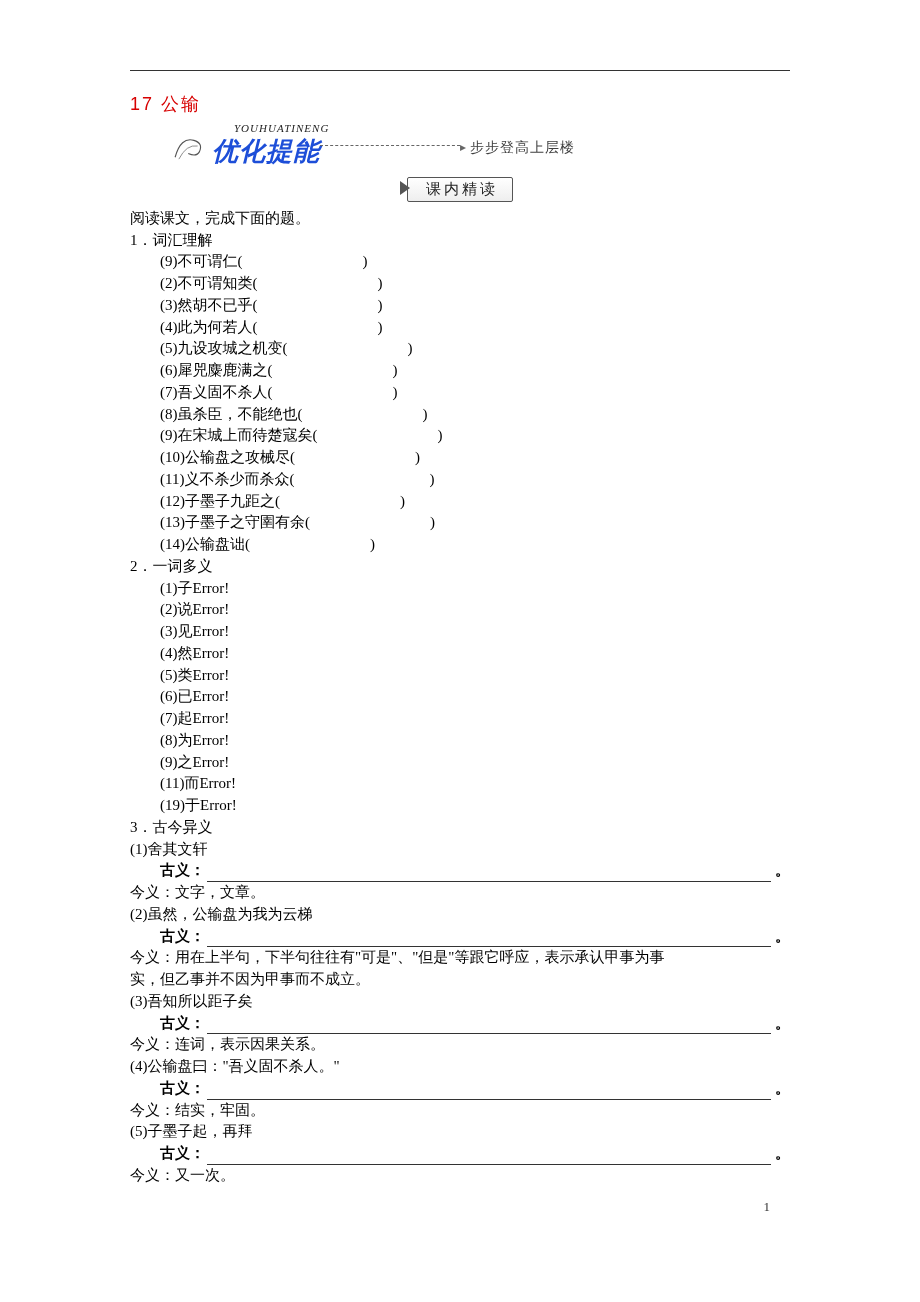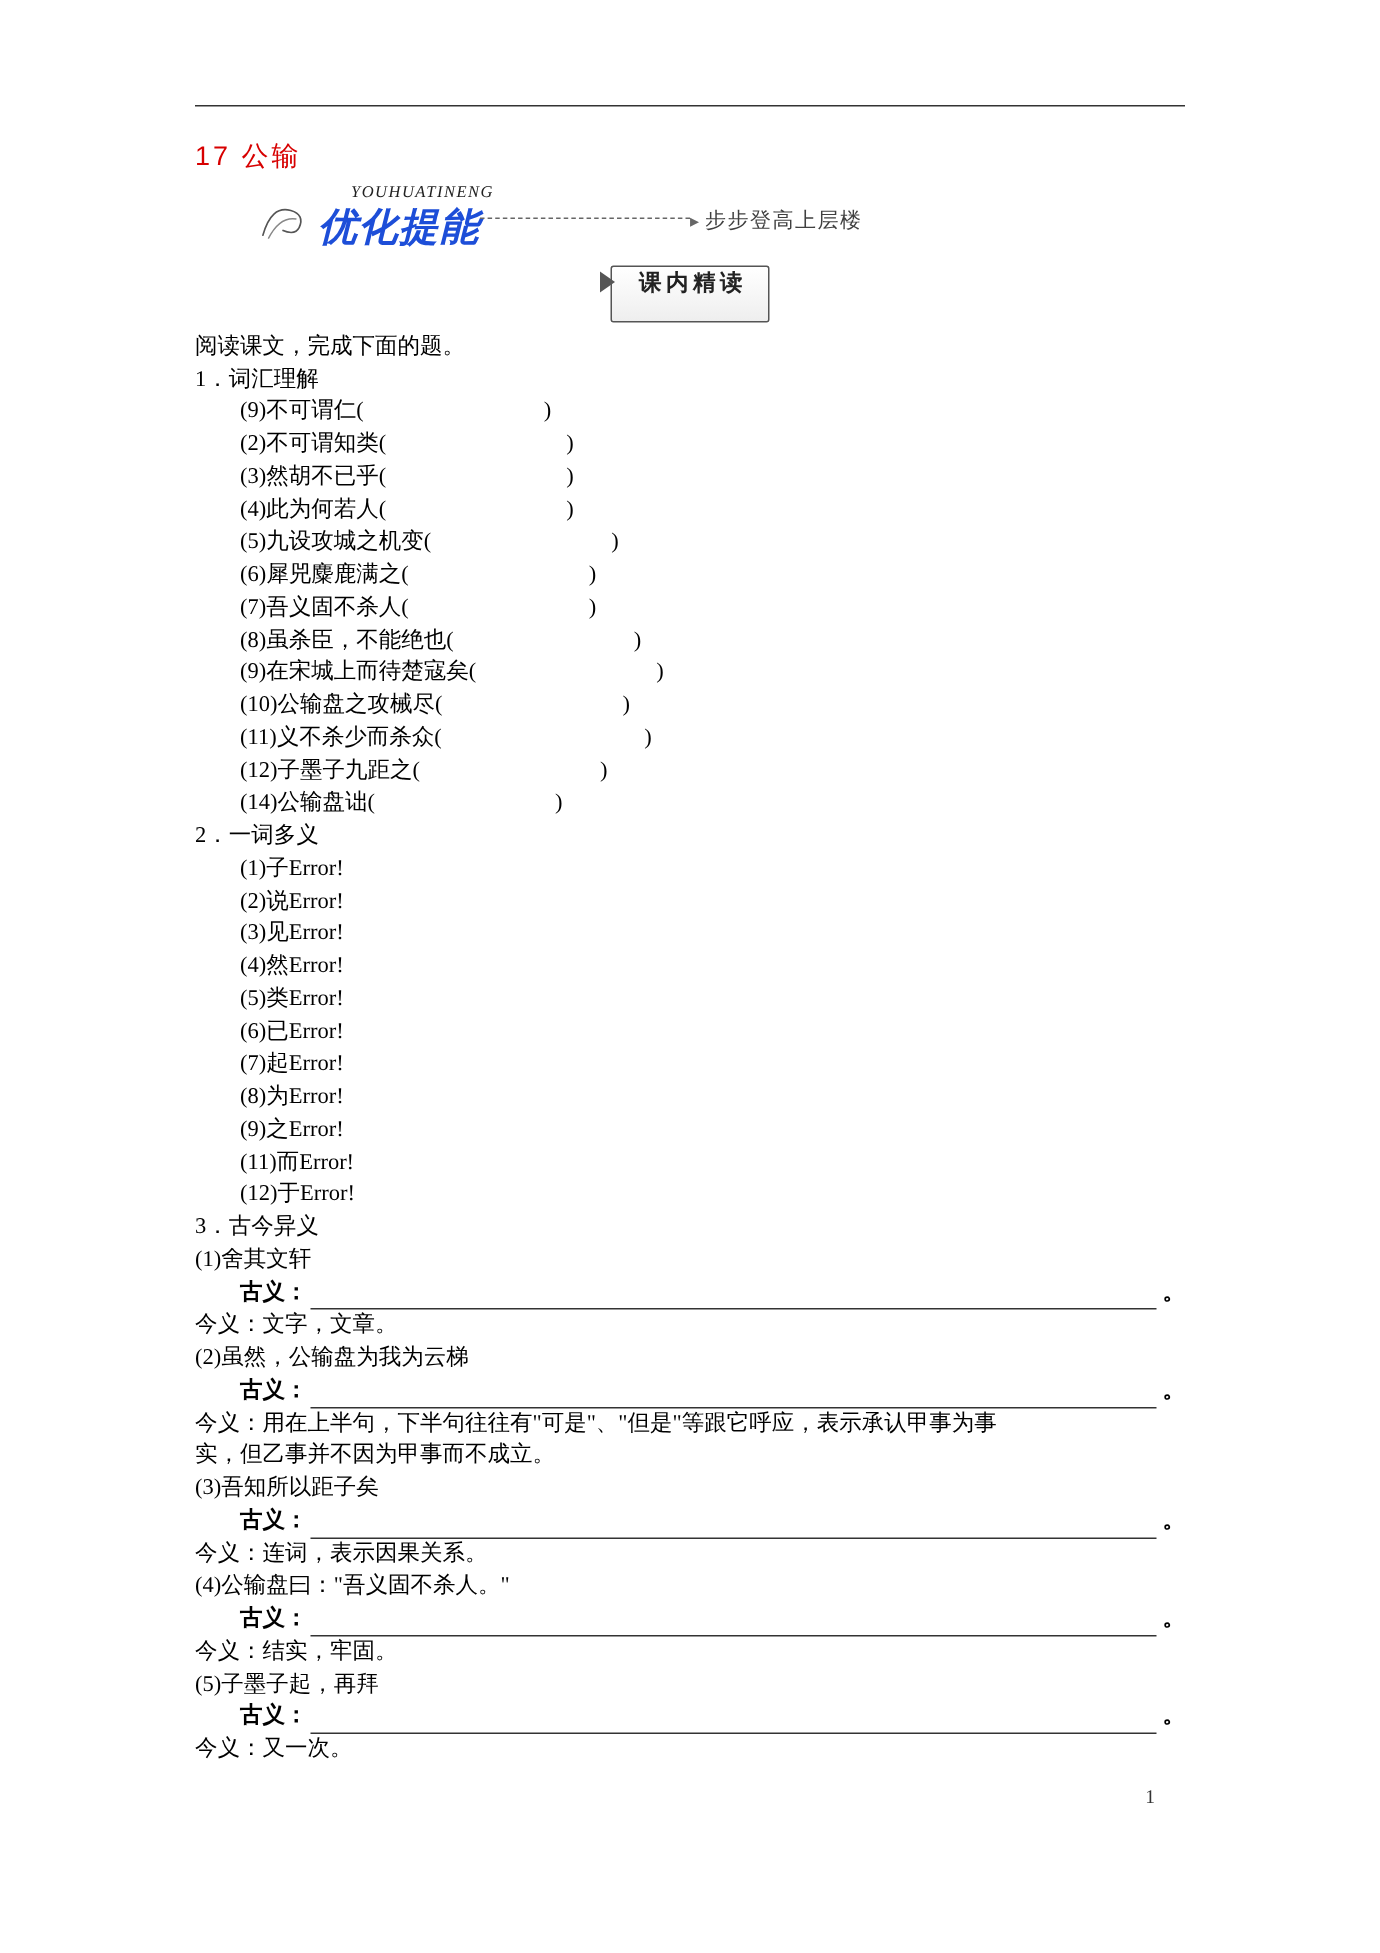--- a/index.html
+++ b/index.html
@@ -95,28 +95,27 @@
     color: #404040;
   }
   .section-tag-row {
     text-align: center;
     margin-bottom: 6px;
   }
   .section-tag {
     display: inline-block;
     border: 1.5px solid #555;
     border-radius: 2px;
-    padding: 1px 14px 13px 18px;
+    padding: 1px 14px 0 18px;
     font-family: "KaiTi","楷体", serif;
     font-size: 15px;
     letter-spacing: 3px;
     position: relative;
     color: #222;
     background: linear-gradient(#fff,#eee);
-    font-weight: bold;
   }
   .section-tag::before {
     content: "";
     position: absolute;
     left: -8px;
     top: 3px;
     width: 0;
     height: 0;
     border-top: 7px solid transparent;
     border-bottom: 7px solid transparent;
@@ -194,36 +193,37 @@
       <p class="line q-item">(3)然胡不已乎(　　　　　　　　)</p>
       <p class="line q-item">(4)此为何若人(　　　　　　　　)</p>
       <p class="line q-item">(5)九设攻城之机变(　　　　　　　　)</p>
       <p class="line q-item">(6)犀兕麋鹿满之(　　　　　　　　)</p>
       <p class="line q-item">(7)吾义固不杀人(　　　　　　　　)</p>
       <p class="line q-item">(8)虽杀臣，不能绝也(　　　　　　　　)</p>
       <p class="line q-item">(9)在宋城上而待楚寇矣(　　　　　　　　)</p>
       <p class="line q-item">(10)公输盘之攻械尽(　　　　　　　　)</p>
       <p class="line q-item">(11)义不杀少而杀众(　　　　　　　　　)</p>
       <p class="line q-item">(12)子墨子九距之(　　　　　　　　)</p>
+      <p class="line q-item">(13)子墨子之守圉有余(　　　　　　　　)</p>
       <p class="line q-item">(14)公输盘诎(　　　　　　　　)</p>
     </div>
 
   <p class="line indent1">2．一词多义</p>
   <div id="q2-list" class="indent1">
       <p class="line">(1)子Error!</p>
       <p class="line">(2)说Error!</p>
       <p class="line">(3)见Error!</p>
       <p class="line">(4)然Error!</p>
       <p class="line">(5)类Error!</p>
       <p class="line">(6)已Error!</p>
       <p class="line">(7)起Error!</p>
       <p class="line">(8)为Error!</p>
       <p class="line">(9)之Error!</p>
       <p class="line">(11)而Error!</p>
-      <p class="line">(12)于Error!</p>
+      <p class="line">(19)于Error!</p>
     </div>
 
   <p class="line indent1">3．古今异义</p>
   <div id="q3-list">
       <p class="line indent1">  (1)舍其文轩</p>
       <div class="guyi indent1">
         <span class="lbl">古义：</span>
         <span class="uline"></span>
         <span class="period">。</span>
       </div>

